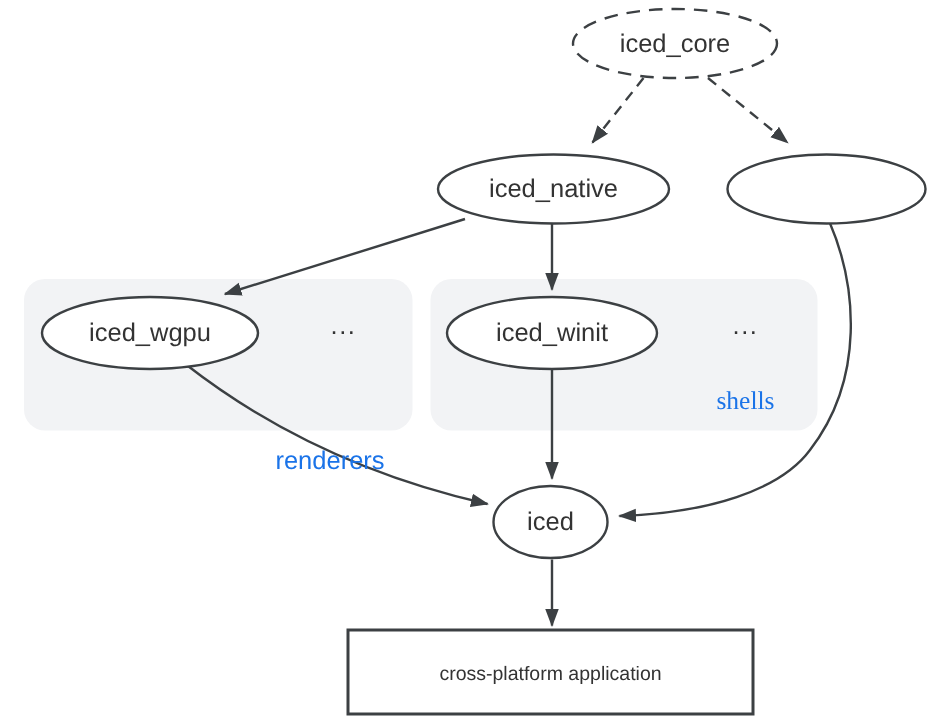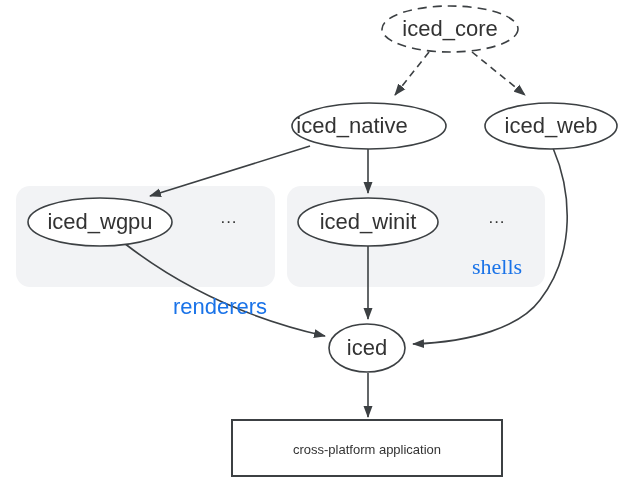--- a/index.html
+++ b/index.html
@@ -48,21 +48,21 @@
   }
   #arrowhead path {
     fill: var(--stroke, #3c4043);
     stroke: none;
   }
   
   .lbl {
     position: absolute;
     transform: translate(-50%, -50%);
     white-space: nowrap;
-    font-size: 22px;
+    font-size: 17px;
     color: var(--text, #333333);
     line-height: 1;
     user-select: none;
   }
   .lbl.group-name {
     color: var(--group-label, #1a73e8);
   }
   .lbl.ellipsis {
     font-size: 17px;
     letter-spacing: 1px;
@@ -100,23 +100,22 @@
     <ellipse class="node-shape" cx="369" cy="126" rx="77" ry="23"></ellipse>
     <ellipse class="node-shape" cx="551" cy="126" rx="66" ry="23"></ellipse>
     <ellipse class="node-shape" cx="100" cy="222" rx="72" ry="24"></ellipse>
     <ellipse class="node-shape" cx="368" cy="222" rx="70" ry="24"></ellipse>
     <ellipse class="node-shape" cx="367" cy="348" rx="38" ry="24"></ellipse>
     <rect class="app-rect" x="232" y="420" width="270" height="56"></rect>
   </svg>
 
   <div class="lbl" style="left:450px; top:29px;">iced_core</div>
 
-  <div class="lbl" style="left:352px; top:126px;">iced_native</div>
+  <div class="lbl" style="left:369px; top:126px;">iced_native</div>
 
-  <div class="lbl" style="left:551px; top:126px;">iced_web</div>
 
   <div class="lbl" style="left:368px; top:222px;">iced_winit</div>
 
   <div class="lbl" style="left:100px; top:222px;">iced_wgpu</div>
 
   <div class="lbl" style="left:367px; top:348px;text-align:right;">iced</div>
 
   <div class="lbl app-label" style="left:367px; top:449px;">cross-platform application</div>
 
   <div class="lbl ellipsis" style="left:229px; top:217px;">...</div>

